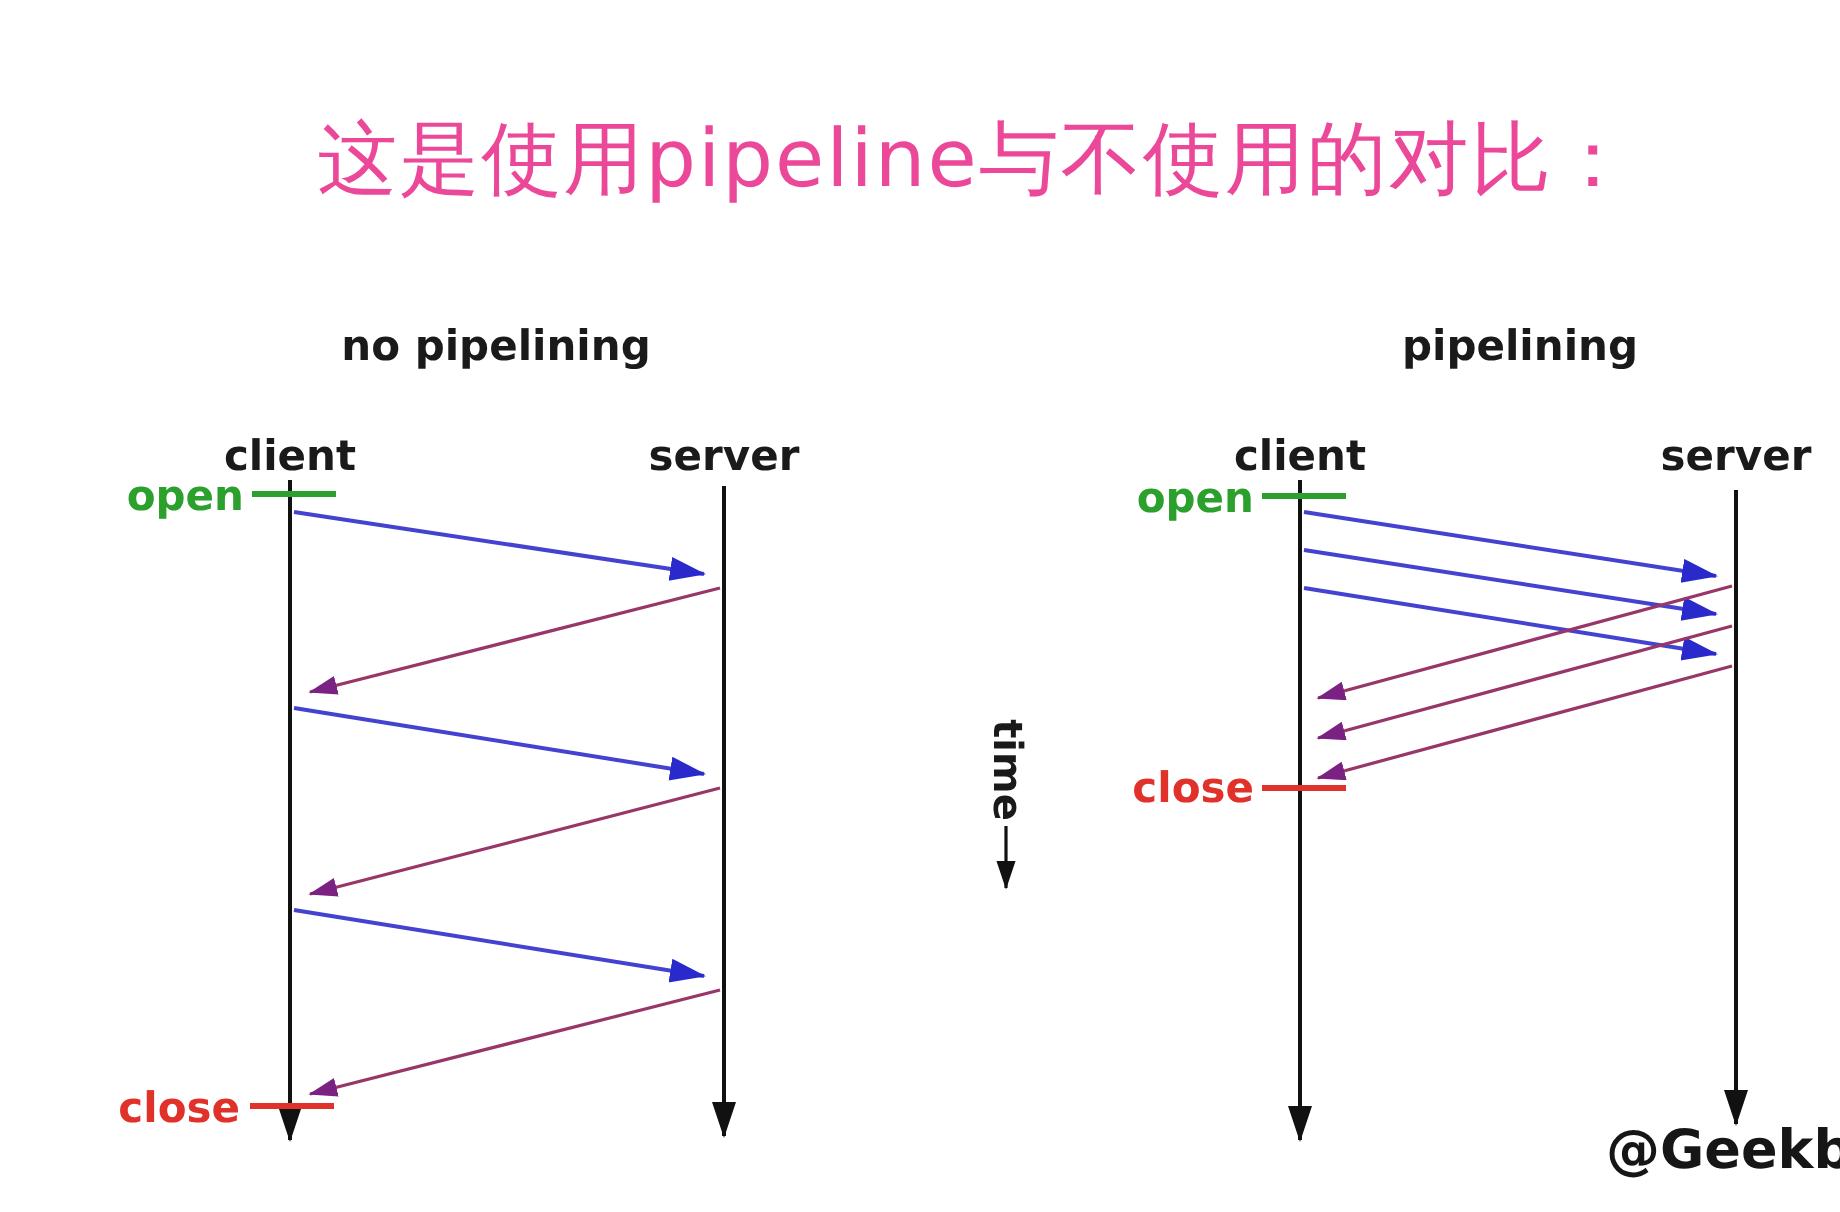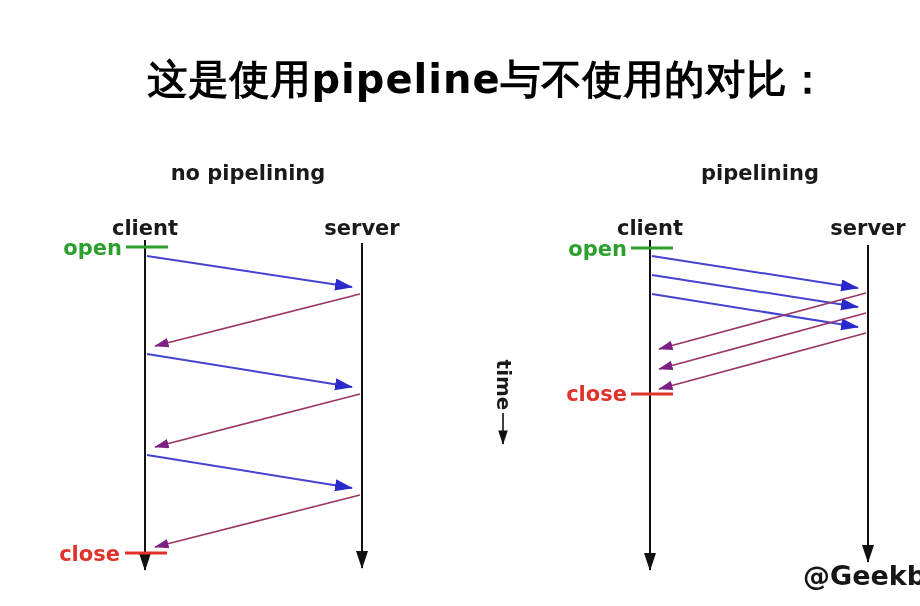--- a/index.html
+++ b/index.html
@@ -16,22 +16,22 @@
     width: 920px;
     height: 606px;
     background: #ffffff;
   }
   .page-title {
     position: absolute;
     left: 488px;
     top: 52px;
     transform: translateX(-50%);
     font-size: 40px;
-    font-weight: 700;
-    color: #000000;
+    font-weight: 400;
+    color: #ec4899;
     white-space: nowrap;
     letter-spacing: 1px;
   }
   .watermark {
     position: absolute;
     left: 803px;
     top: 560px;
     font-size: 27px;
     font-weight: 600;
     color: #161616;

